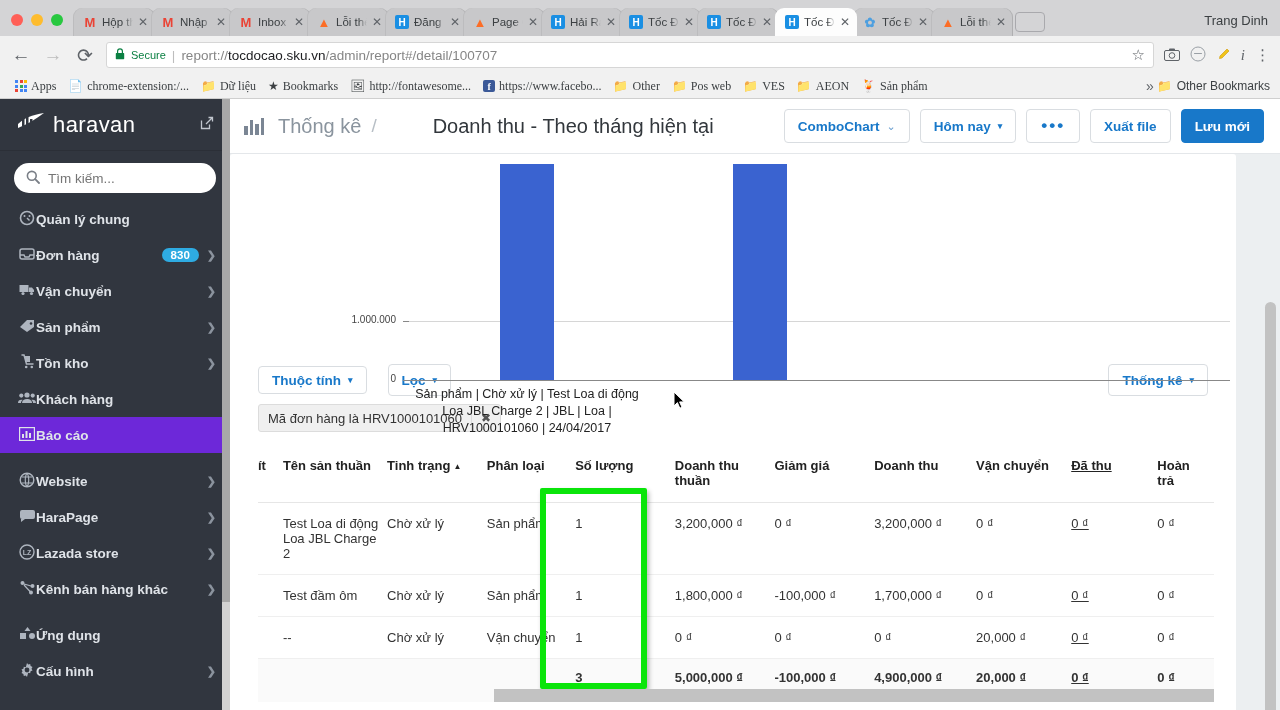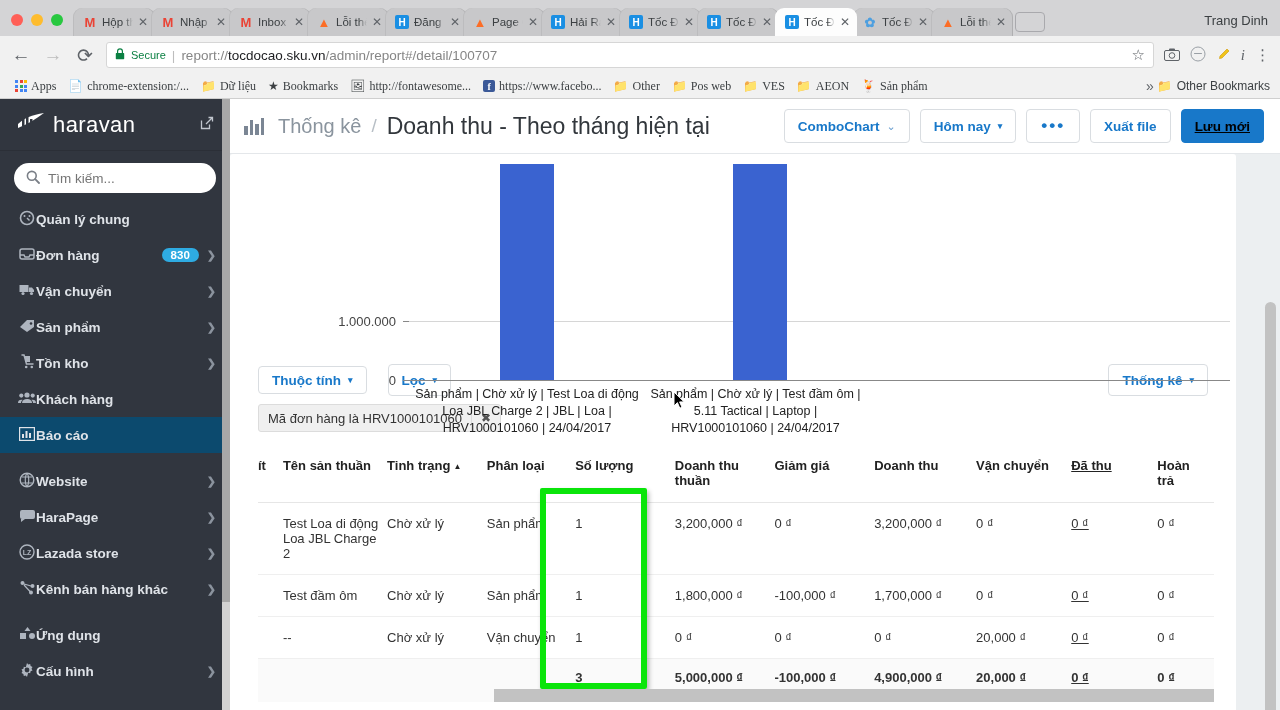--- a/index.html
+++ b/index.html
@@ -96,56 +96,56 @@
   .searchbox {
     background: #fff; border-radius: 18px; height: 30px; display: flex; align-items: center;
     padding: 0 12px; gap: 8px;
   }
   .searchbox input { border: 0; outline: 0; font-size: 13.5px; color: #999; flex: 1; font-family: inherit; background: transparent; }
   .smag { color: #7a7f87; font-size: 13px; }
   .navitem {
     height: 36px; display: flex; align-items: center; padding: 0 14px 0 18px; 
     font-size: 13.5px; font-weight: bold; color: #dfe3e8; cursor: pointer;
   }
-  .navitem.active { background: #0c4a6e; }
+  .navitem.active { background: #6d28d9; }
   .navicon { width: 18px; text-align: center; color: #aeb5bf; font-size: 14px; flex: 0 0 18px; }
   .navlabel { flex: 1; }
   .badge { background: #2eabe2; color: #fff; border-radius: 10px; font-size: 11.5px; padding: 1px 9px; font-weight: bold; }
   .chev { color: #8b939e; font-size: 11px; margin-left: 8px; }
   .navgap { height: 10px; }
 
   .content { flex: 1; display: flex; flex-direction: column; position: relative; overflow: hidden; }
   .topbar {
     background: #fff; height: 55px; display: flex; align-items: center;
     padding: 0 16px 0 14px; gap: 10px; border-bottom: 1px solid #e4e7ea;
   }
   .chartico { display: flex; align-items: flex-end; gap: 2px; height: 17px; margin-right: 4px; }
   .chartico i { width: 3.5px; background: #7b8694; display: block; }
   .crumb { font-size: 20px; color: #8a949e; }
   .crumbsep { font-size: 19px; color: #b8bfc6; }
-  .crumbcur { font-size: 23px; color: #32373c; }
+  .crumbcur { font-size: 20px; color: #32373c; margin-left: 46px; }
   .tbspacer { margin-left: auto; }
   .tbtns { display: flex; align-items: center; gap: 10px; }
   .btn {
     border: 1px solid #d9dde1; background: #fff; border-radius: 4px; height: 34px;
     display: flex; align-items: center; justify-content: center; gap: 7px;
     padding: 0 13px; font-size: 13.5px; color: #1878c9; font-weight: bold;
     font-family: inherit; cursor: pointer;
   }
-  .btn.primary { background: #1878c9; border-color: #1878c9; color: #000000; text-decoration: underline; }
+  .btn.primary { background: #1878c9; border-color: #1878c9; color: #ffffff; }
   .btn.dots { padding: 0 14px; letter-spacing: 2px; color: #1878c9; font-size: 17px; }
   .caret { font-size: 9px; }
   .caretv { font-size: 11px; color: #6a9fd0; font-weight: normal; }
 
   .scrollarea { flex: 1; position: relative; overflow: hidden; padding: 0 22px 0 0; }
   .panel { background: #fff; margin: 0 22px 0 0; height: 100%; border-radius: 3px; position: relative; }
 
   
   .chartbox { position: relative; height: 200px; margin: 0 14px; }
-  .ylabel { position: absolute; font-size: 13px; color: #444; text-align: right; }
+  .ylabel { position: absolute; font-size: 10px; color: #444; text-align: right; }
   .gridline { position: absolute; height: 1px; background: #d6d6d6; }
   .axisline { position: absolute; height: 1px; background: #888; }
   .tick { position: absolute; width: 6px; height: 1px; background: #888; }
   .bar { position: absolute; background: #3a63d0; }
   .catlabel { position: absolute; font-size: 12.5px; color: #222; text-align: center; line-height: 17px; }
 
   
   .filterrow { display: flex; align-items: center; padding: 0 28px; margin-top: 10px; }
   .chiprow { padding: 8px 28px 0 28px; }
   .chip {
@@ -558,21 +558,20 @@
           <div class="gridline" style="left:165px;right:-8px;top:167px;"></div>
           <div class="tick" style="left:159px;top:167px;"></div>
 
           <div class="axisline" style="left:165px;right:-8px;top:226px;"></div>
           <div class="tick" style="left:159px;top:226px;"></div>
 
           <div class="bar" style="left:256px;width:54px;top:10px;height:216px;"></div>
           <div class="bar" style="left:489px;width:54px;top:10px;height:216px;"></div>
 
           <div class="catlabel" style="left:168px;width:230px;top:232px;">Sản phẩm | Chờ xử lý | Test Loa di động Loa JBL Charge 2 | JBL | Loa | HRV1000101060 | 24/04/2017</div>
-          <div class="catlabel" style="left:404px;width:215px;top:232px;">Sản phẩm | Chờ xử lý | Test đầm ôm | 5.11 Tactical | Laptop | HRV1000101060 | 24/04/2017</div>
         </div>
 
         <div class="filterrow">
           <button class="btn" style="height:28px;">
             <span>Thuộc tính</span>
             <span class="caret">▾</span>
           </button>
           <button class="btn" style="height:32px;margin-left:21px;">
             <span>Lọc</span>
             <span class="caret">▾</span>

